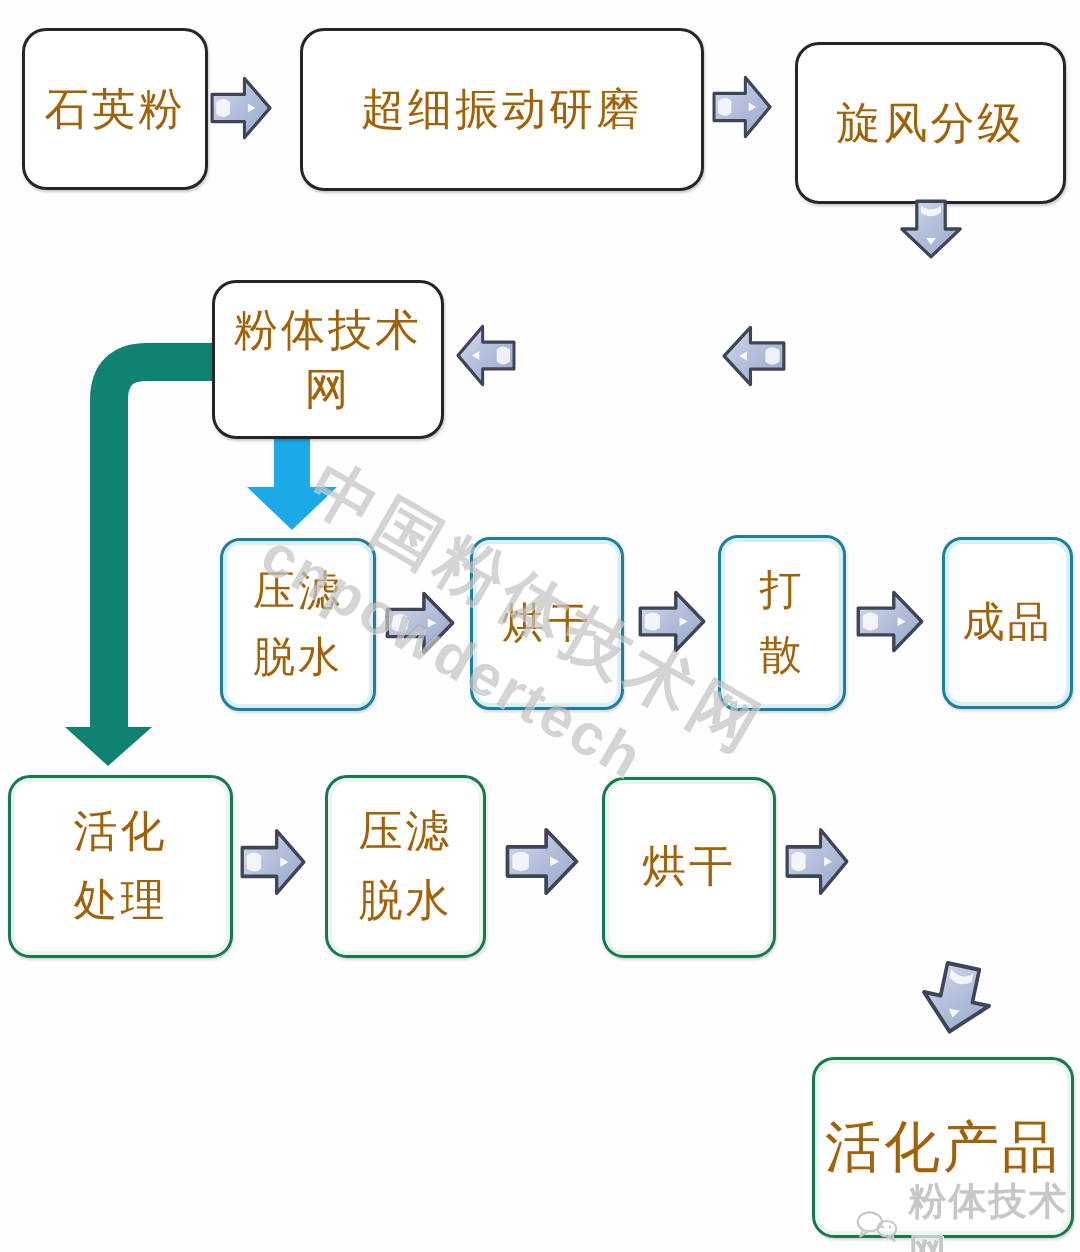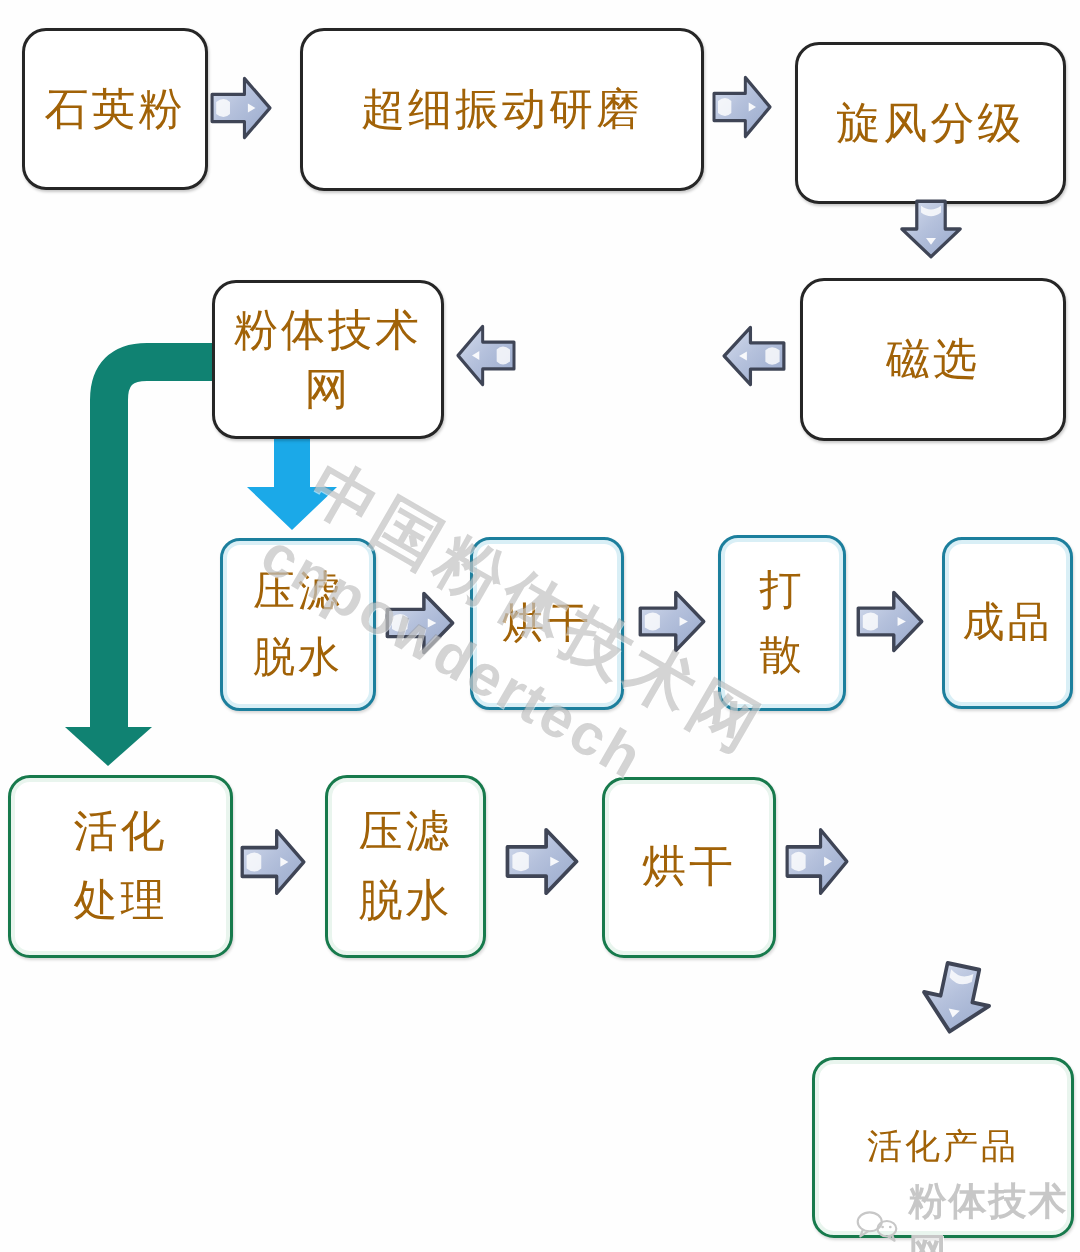--- a/index.html
+++ b/index.html
@@ -75,23 +75,20 @@
   <div class="box b-black" style="left:795px;top:42px;width:265px;height:156px">
     <span>旋风分级</span>
   </div>
 
   <svg class="arrow" style="left:899px;top:199px" width="64" height="60" viewBox="0 0 90 80" preserveAspectRatio="none">
     <path d="M25 3 V40 H4 L45 77 L86 40 H65 V3 Z" fill="url(#bevel)" stroke="#3f4556" stroke-width="4.5" stroke-linejoin="round"></path>
     <path d="M31 9 q14 10 28 0 l0 9 q-14 10 -28 0 Z" fill="#ffffff" opacity="0.8"></path>
     <path d="M38 52 l7 9 l7 -9 Z" fill="#ffffff" opacity="0.9"></path>
   </svg>
 
-  <div class="box b-black" style="left:800px;top:278px;width:260px;height:157px">
-    <span>磁选</span>
-  </div>
   <svg class="arrow" style="left:722px;top:323px" width="64" height="66" viewBox="0 0 90 90" preserveAspectRatio="none">
     <path d="M87 27 H40 V6 L3 45 L40 84 V63 H87 Z" fill="url(#bevel)" stroke="#3f4556" stroke-width="4.5" stroke-linejoin="round"></path>
     <path d="M81 37 q-11 -8 -20 0 v16 q9 8 20 0 Z" fill="#ffffff" opacity="0.8"></path>
     <path d="M35 39 l-11 6 l11 6 Z" fill="#ffffff" opacity="0.9"></path>
   </svg>
   <svg class="arrow" style="left:456px;top:322px" width="60" height="67" viewBox="0 0 90 90" preserveAspectRatio="none">
     <path d="M87 27 H40 V6 L3 45 L40 84 V63 H87 Z" fill="url(#bevel)" stroke="#3f4556" stroke-width="4.5" stroke-linejoin="round"></path>
     <path d="M81 37 q-11 -8 -20 0 v16 q9 8 20 0 Z" fill="#ffffff" opacity="0.8"></path>
     <path d="M35 39 l-11 6 l11 6 Z" fill="#ffffff" opacity="0.9"></path>
   </svg>
@@ -155,21 +152,21 @@
     <path d="M9 37 q11 -8 20 0 v16 q-9 8 -20 0 Z" fill="#ffffff" opacity="0.8"></path>
     <path d="M55 39 l11 6 l-11 6 Z" fill="#ffffff" opacity="0.9"></path>
   </svg>
 
   <svg class="arrow" style="left:920px;top:963px;transform:rotate(12deg)" width="73" height="72" viewBox="0 0 90 80" preserveAspectRatio="none">
     <path d="M25 3 V40 H4 L45 77 L86 40 H65 V3 Z" fill="url(#bevel)" stroke="#3f4556" stroke-width="4.5" stroke-linejoin="round"></path>
     <path d="M31 9 q14 10 28 0 l0 9 q-14 10 -28 0 Z" fill="#ffffff" opacity="0.8"></path>
     <path d="M38 52 l7 9 l7 -9 Z" fill="#ffffff" opacity="0.9"></path>
   </svg>
 
-  <div class="box b-green" style="left:812px;top:1057px;width:256px;height:175px;font-size:35px">
+  <div class="box b-green" style="left:812px;top:1057px;width:256px;height:175px;font-size:56px">
     <span>活化产品</span>
   </div>
 
   <div class="wm">
     <div class="wm-cjk">中国粉体技术网</div>
     <div class="wm-latin">cnpowdertech</div>
   </div>
 
   <div class="brand">
     <svg width="52" height="40" viewBox="0 0 52 40">

